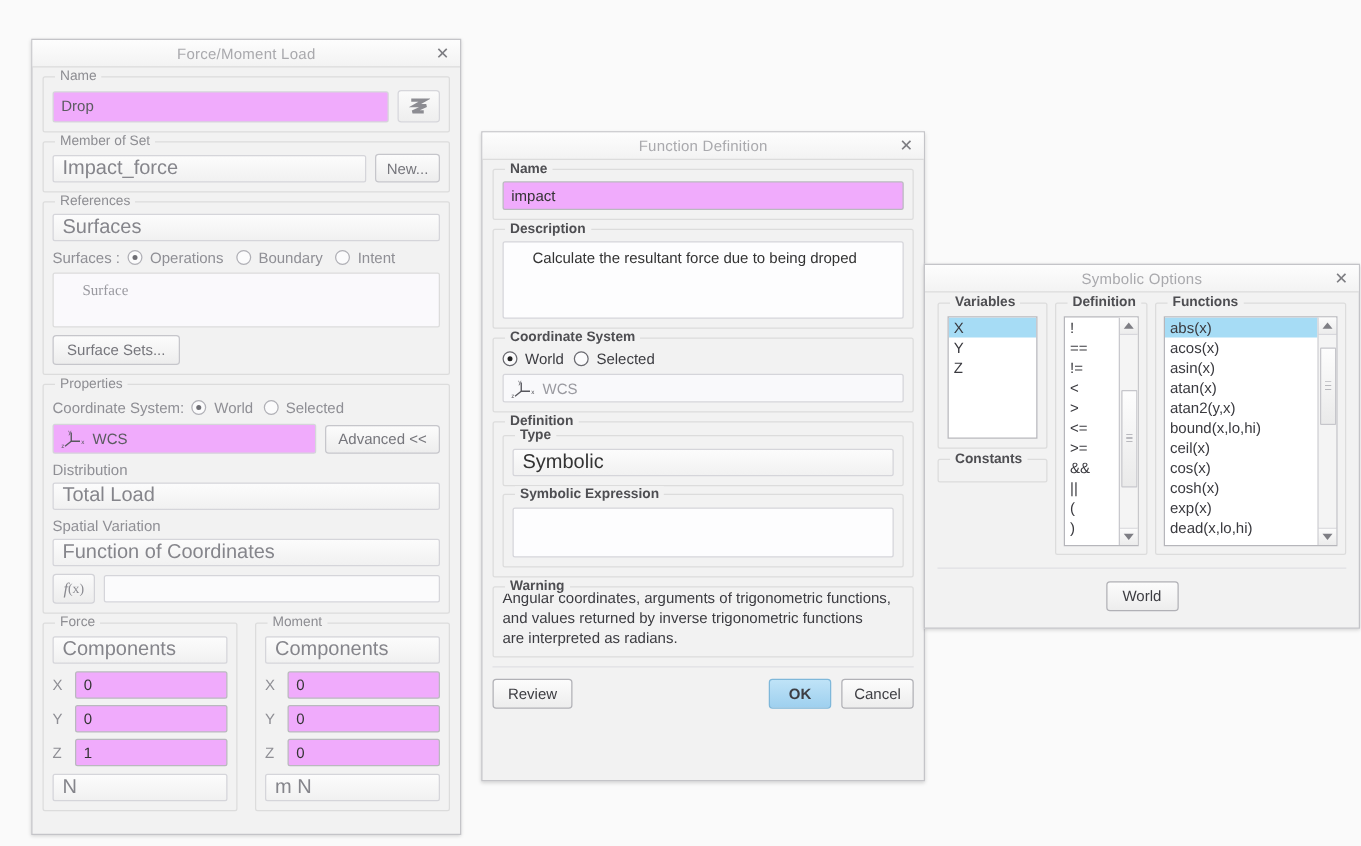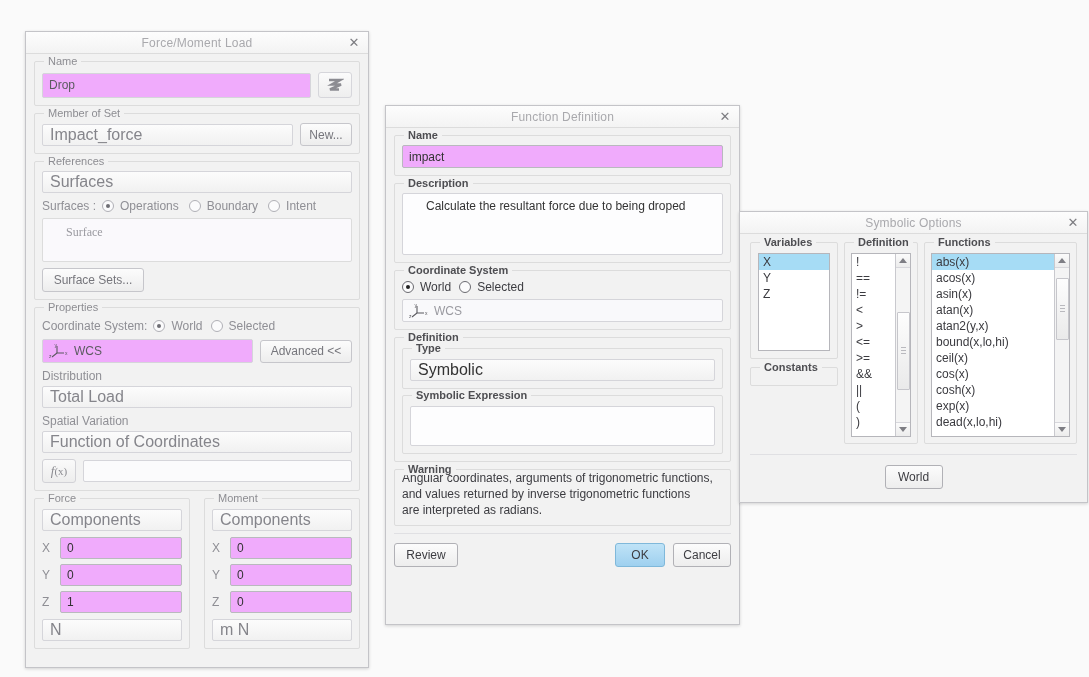--- a/index.html
+++ b/index.html
@@ -402,21 +402,21 @@
         <span class="legend">Warning</span>
         <div style="color:#3c3c41;line-height:16px;">Angular coordinates, arguments of trigonometric functions,</div>
         <div style="color:#3c3c41;line-height:16px;">and values returned by inverse trigonometric functions</div>
         <div style="color:#3c3c41;line-height:16px;">are interpreted as radians.</div>
       </div>
 
       <div class="footer-sep" style="margin-top:6px;"></div>
       <div class="row" style="justify-content:space-between; margin-top:9px;">
         <div class="btn dark" style="width:64px;padding:0;height:24px;">Review</div>
         <div class="row" style="gap:8px;">
-          <div class="btn primary" style="width:44px;padding:0;height:24px;color:#3d3d42;">OK</div>
+          <div class="btn primary" style="width:44px;padding:0;height:24px;color:#3d3d42;font-weight:bold;">OK</div>
           <div class="btn dark" style="width:58px;padding:0;height:24px;">Cancel</div>
         </div>
       </div>
     </div>
   </div>
 
   <div class="dialog" style="left:739px; top:211px; width:349px; height:292px;">
     <div class="titlebar">
       <span class="title">Symbolic Options</span>
       <span class="close-x">✕</span>

